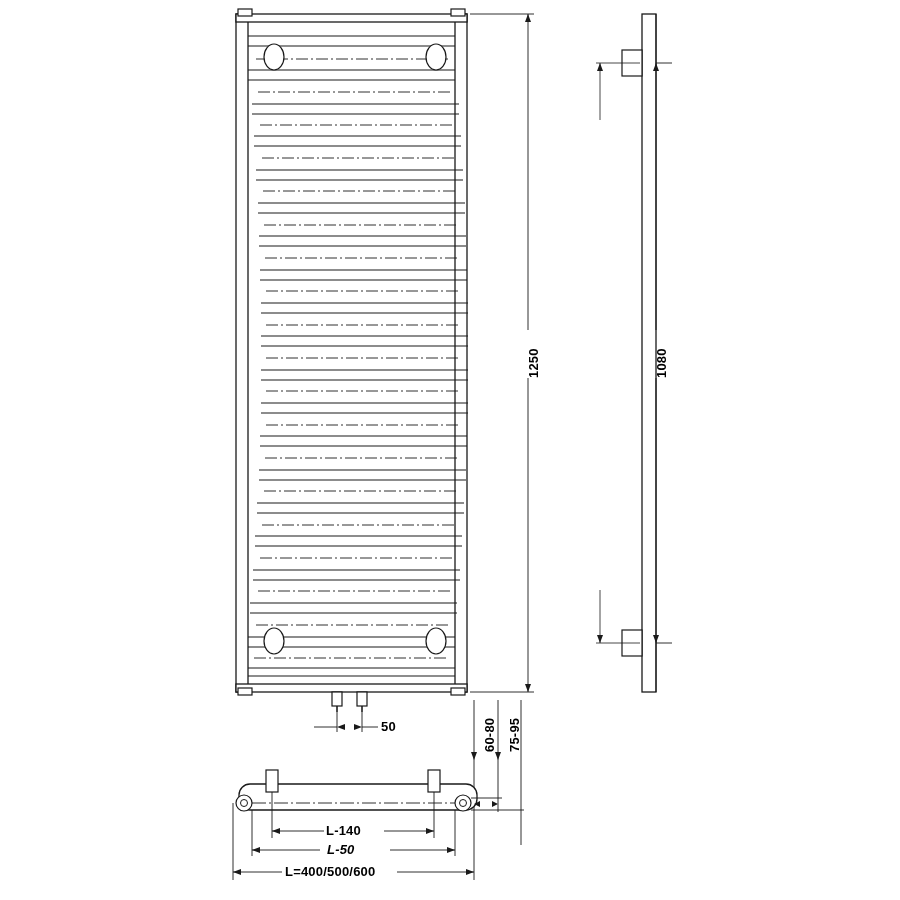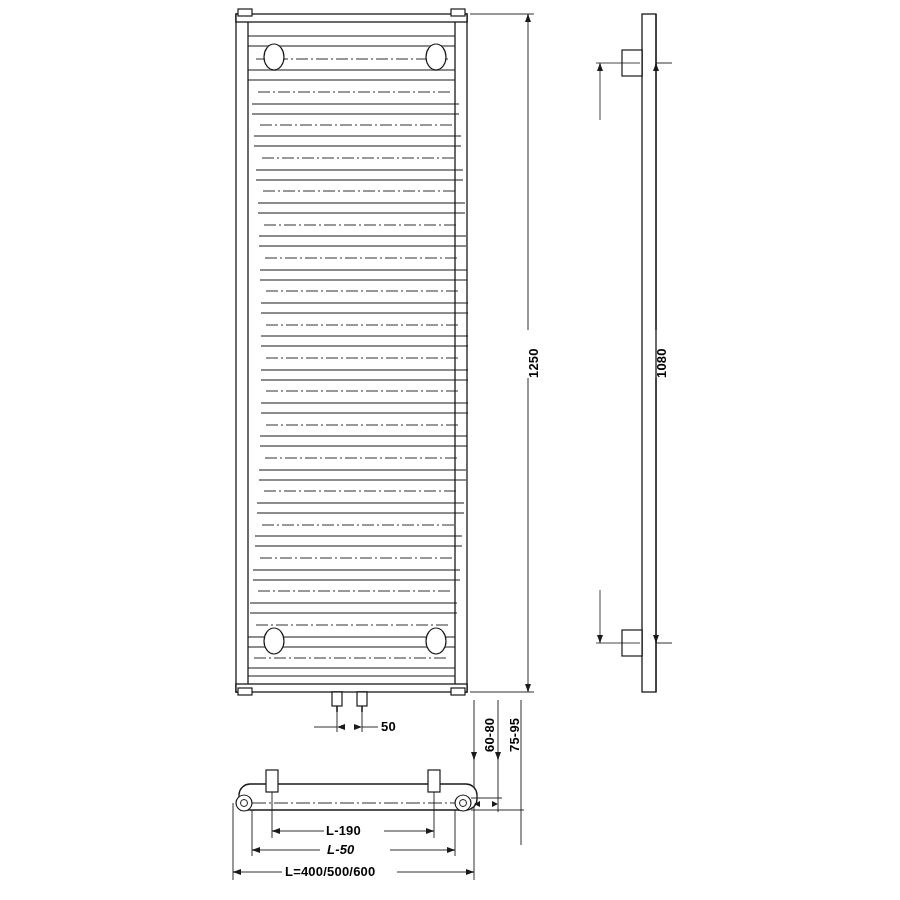--- a/index.html
+++ b/index.html
@@ -245,19 +245,19 @@
   <div class="dim-label rot90" style="left: 526px; top: 378px;">1250</div>
 
   <div class="dim-label rot90" style="left: 654px; top: 378px;">1080</div>
 
   <div class="dim-label" style="left: 381px; top: 719px;">50</div>
 
   <div class="dim-label rot90" style="left: 482px; top: 752px;">60-80</div>
 
   <div class="dim-label rot90" style="left: 507px; top: 752px;">75-95</div>
 
-  <div class="dim-label" style="left: 326px; top: 823px;">L-190</div>
+  <div class="dim-label" style="left: 326px; top: 823px;">L-140</div>
 
   <div class="dim-label" style="left: 327px; top: 842px; font-style: italic;">L-50</div>
 
   <div class="dim-label" style="left: 285px; top: 864px; text-align: right;">L=400/500/600</div>
 
 </div>
 
 </body></html>

